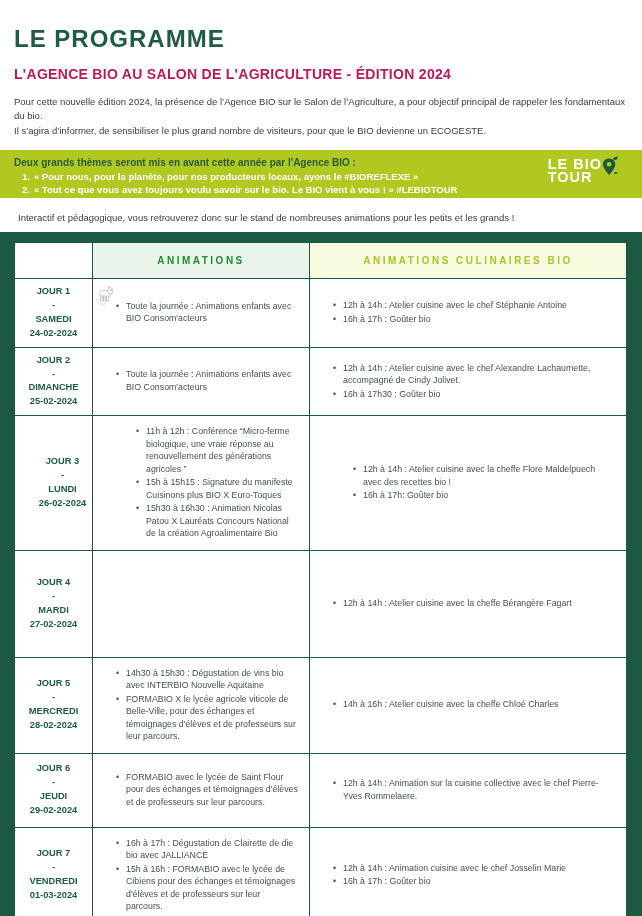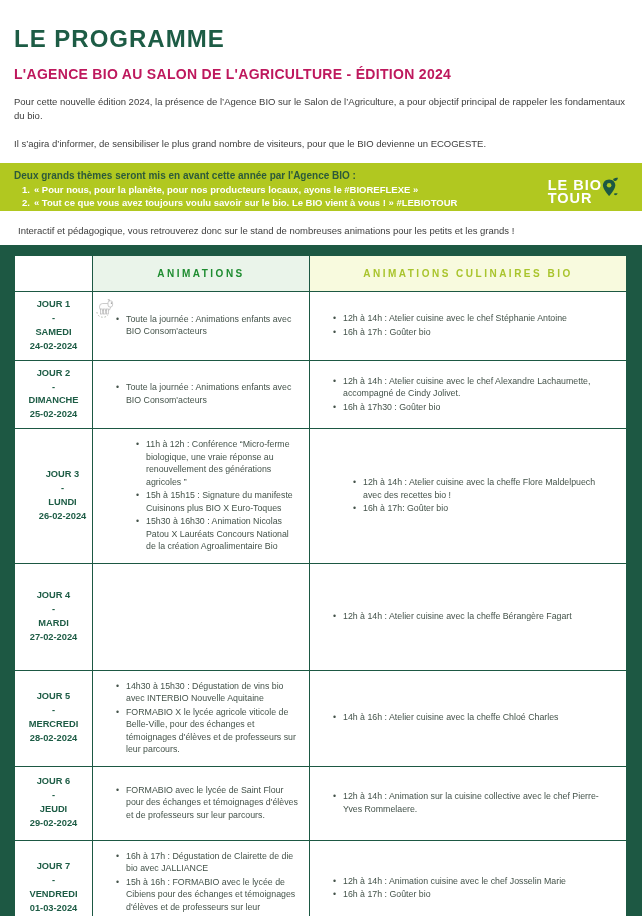--- a/index.html
+++ b/index.html
@@ -27,21 +27,21 @@
     font-weight:bold;
     letter-spacing:0.3px;
     color:#be185d;
   }
   .para {
     margin-top:13px;
     font-size:9.5px;
     line-height:1.38;
     color:#3c3c3c;
   }
-  .para.second { margin-top:15px; }
+  .para.second { margin-top:2px; }
 
   .banner {
     margin-top:13px;
     background:#b1c820;
     padding:6px 14px 7px 14px;
     position:relative;
     min-height:48px;
   }
   .banner-heading {
     font-size:10px;
@@ -55,21 +55,21 @@
     font-weight:bold;
     color:#ffffff;
     line-height:1.38;
     padding-left:8px;
   }
   .banner-item .num { margin-right:4px; }
 
   .biotour-logo {
     position:absolute;
     right:40px;
-    top:16px;
+    top:8px;
     color:#ffffff;
     font-weight:bold;
     font-size:14.5px;
     letter-spacing:1px;
     line-height:0.95;
     text-align:left;
   }
   .biotour-pin {
     position:absolute;
     right:-17px;

